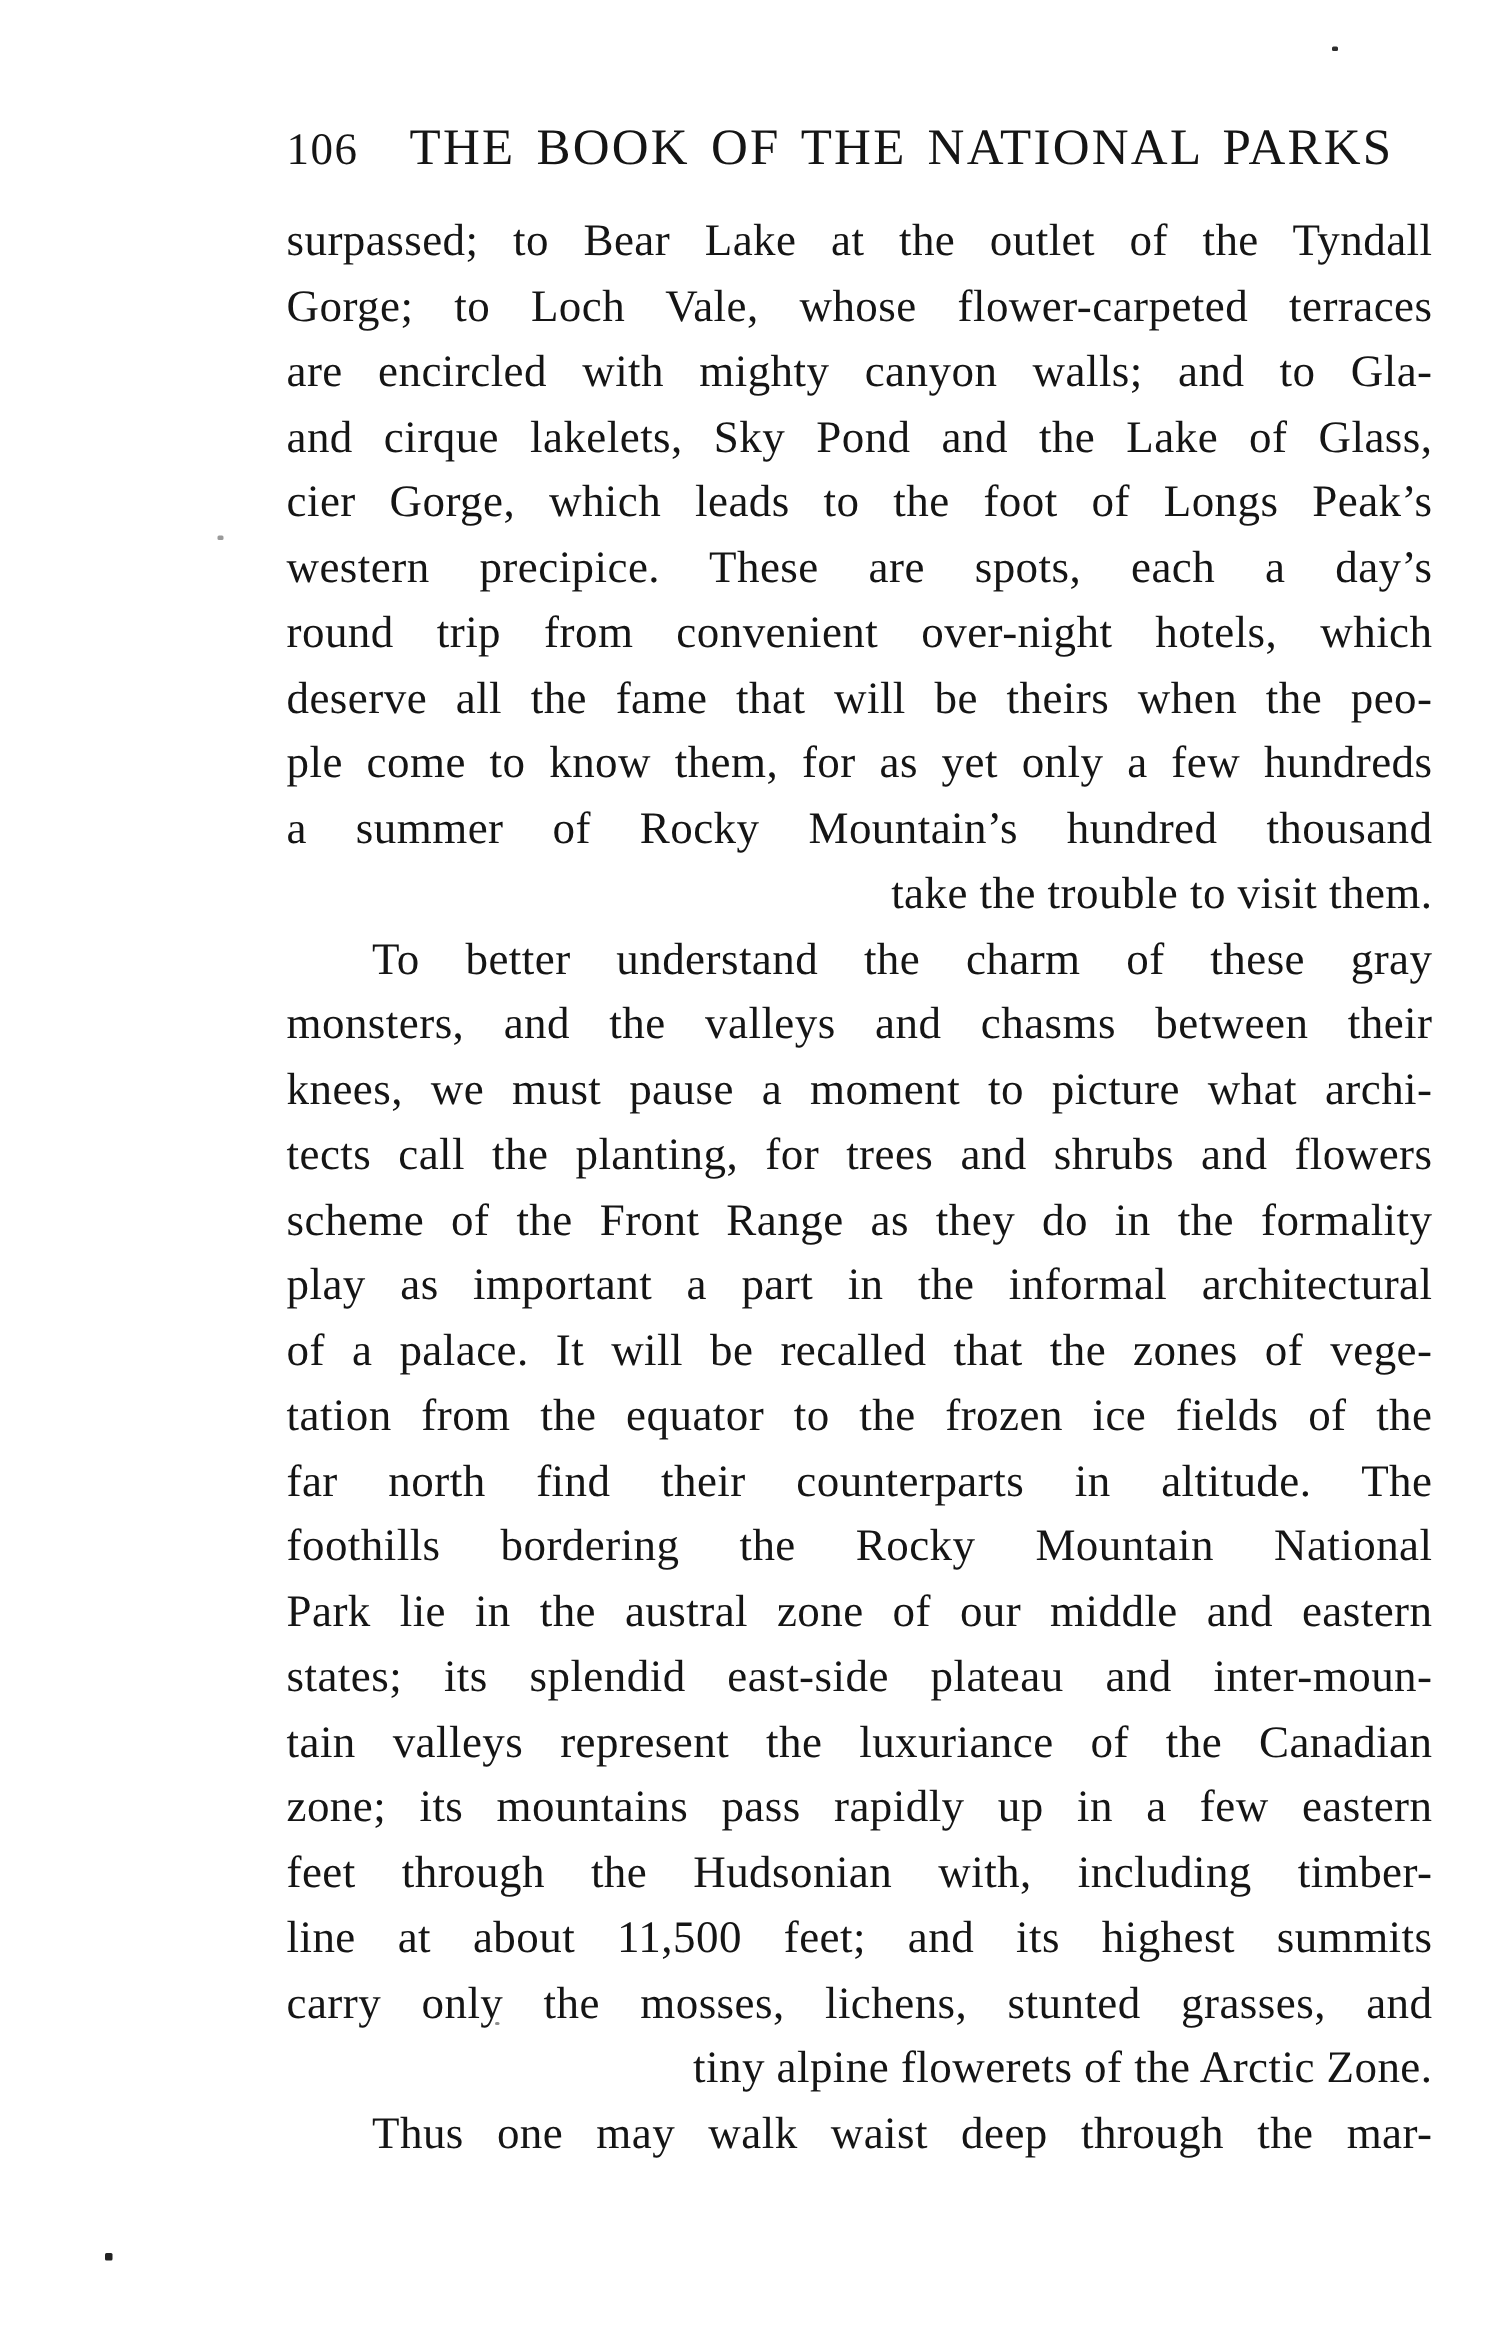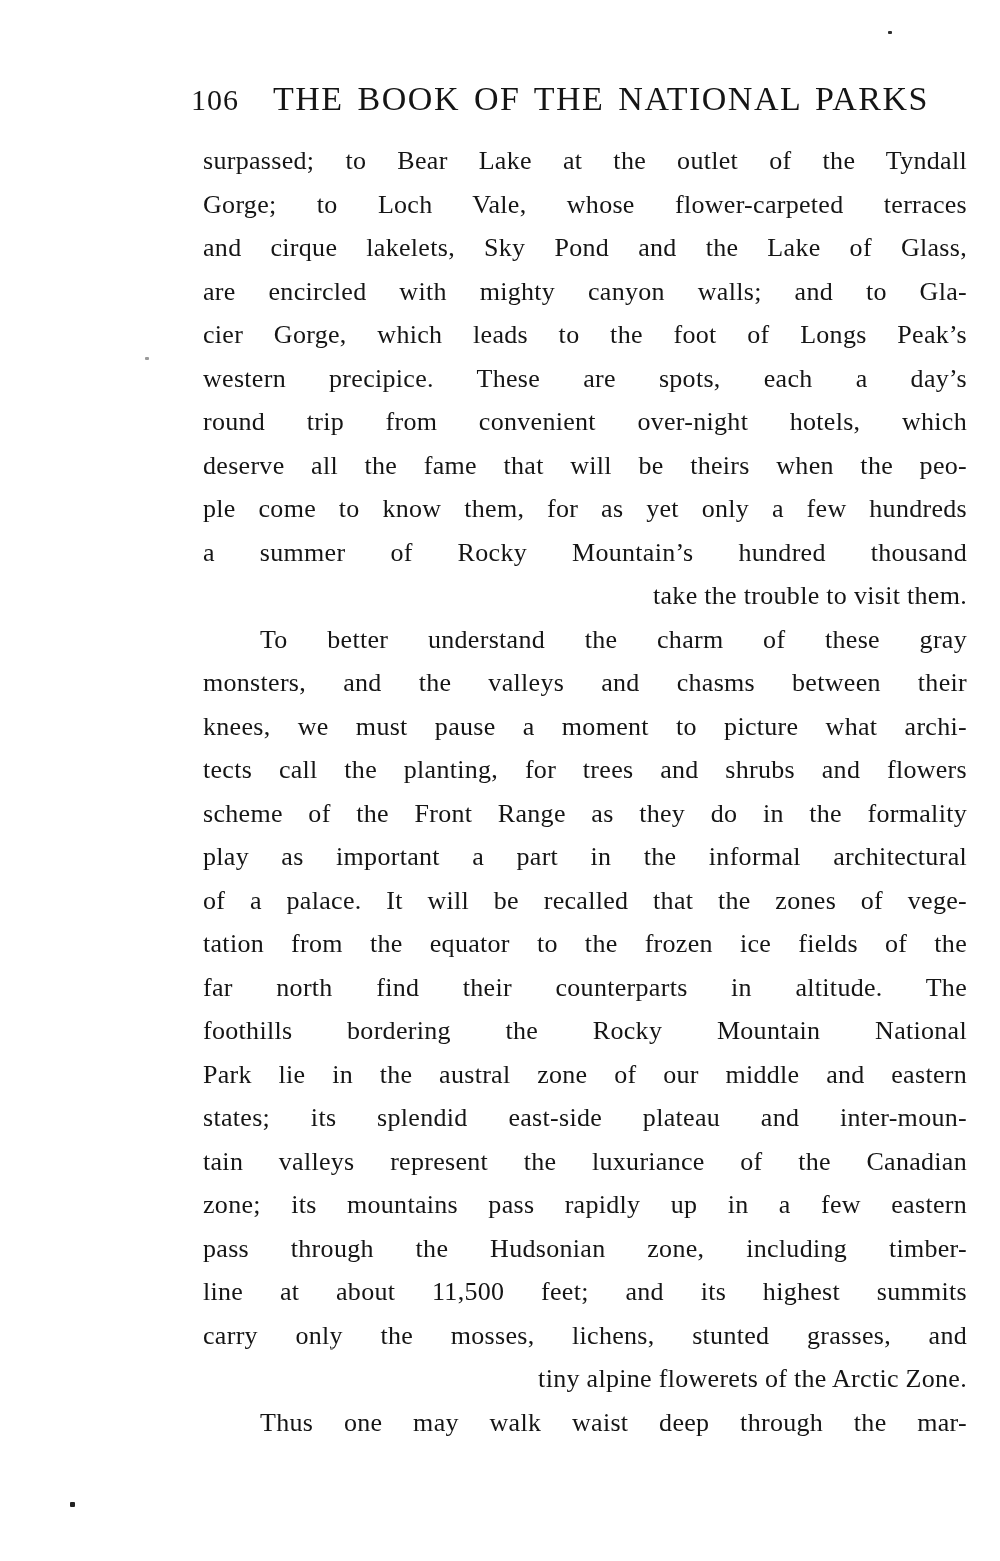--- a/index.html
+++ b/index.html
@@ -36,23 +36,22 @@
     word-spacing: 4px;
     display: inline-block;
     margin-left: 34px;
   }
   
   .text-block {
     position: absolute;
     left: 191px;
     top: 139px;
     width: 764px;
-    font-size: 26px;
+    font-size: 30px;
     letter-spacing: 0.3px;
-    margin-left: 12px;
   }
   .line {
     height: 43.5px;
     line-height: 43.5px;
     text-align: right;
   }
   .line.just {
     text-align: justify;
     text-align-last: justify;
   }
@@ -75,22 +74,22 @@
 <div id="page">
 
   <div class="running-head">
     <span class="pagenum">106</span><span class="head-title">THE BOOK OF THE NATIONAL PARKS</span>
   </div>
 
   <div class="text-block">
 
   <div class="line just">surpassed;  to Bear Lake at the outlet of the Tyndall</div>
       <div class="line just">Gorge;  to Loch Vale, whose flower-carpeted terraces</div>
+      <div class="line just">are encircled with mighty canyon walls;  and to Gla-</div>
       <div class="line just">and cirque lakelets, Sky Pond and the Lake of Glass,</div>
-      <div class="line just">are encircled with mighty canyon walls;  and to Gla-</div>
       <div class="line just">cier Gorge, which leads to the foot of Longs Peak’s</div>
       <div class="line just">western precipice.  These are spots, each a day’s</div>
       <div class="line just">round trip from convenient over-night hotels, which</div>
       <div class="line just">deserve all the fame that will be theirs when the peo-</div>
       <div class="line just">ple come to know them, for as yet only a few hundreds</div>
       <div class="line just">a summer of Rocky Mountain’s hundred thousand</div>
       <div class="line">take the trouble to visit them.</div>
       <div class="line just ind">To better understand the charm of these gray</div>
       <div class="line just">monsters, and the valleys and chasms between their</div>
       <div class="line just">knees, we must pause a moment to picture what archi-</div>
@@ -98,21 +97,21 @@
       <div class="line just">scheme of the Front Range as they do in the formality</div>
       <div class="line just">play as important a part in the informal architectural</div>
       <div class="line just">of a palace.   It will be recalled that the zones of vege-</div>
       <div class="line just">tation from the equator to the frozen ice fields of the</div>
       <div class="line just">far north find their counterparts in altitude.  The</div>
       <div class="line just">foothills bordering the Rocky Mountain National</div>
       <div class="line just">Park lie in the austral zone of our middle and eastern</div>
       <div class="line just">states;  its splendid east-side plateau and inter-moun-</div>
       <div class="line just">tain valleys represent the luxuriance of the Canadian</div>
       <div class="line just">zone;  its mountains pass rapidly up in a few eastern</div>
-      <div class="line just">pass through the Hudsonian zone, including timber-</div>
+      <div class="line just">feet through the Hudsonian with, including timber-</div>
       <div class="line just">line at about 11,500 feet;  and its highest summits</div>
       <div class="line just">carry only the mosses, lichens, stunted grasses, and</div>
       <div class="line">tiny alpine flowerets of the Arctic Zone.</div>
       <div class="line just ind">Thus one may walk waist deep through the mar-</div>
     </div>
 
   <div class="speck speck-a"></div>
   <div class="speck speck-b"></div>
   <div class="speck speck-c"></div>
   <div class="speck speck-d"></div>

